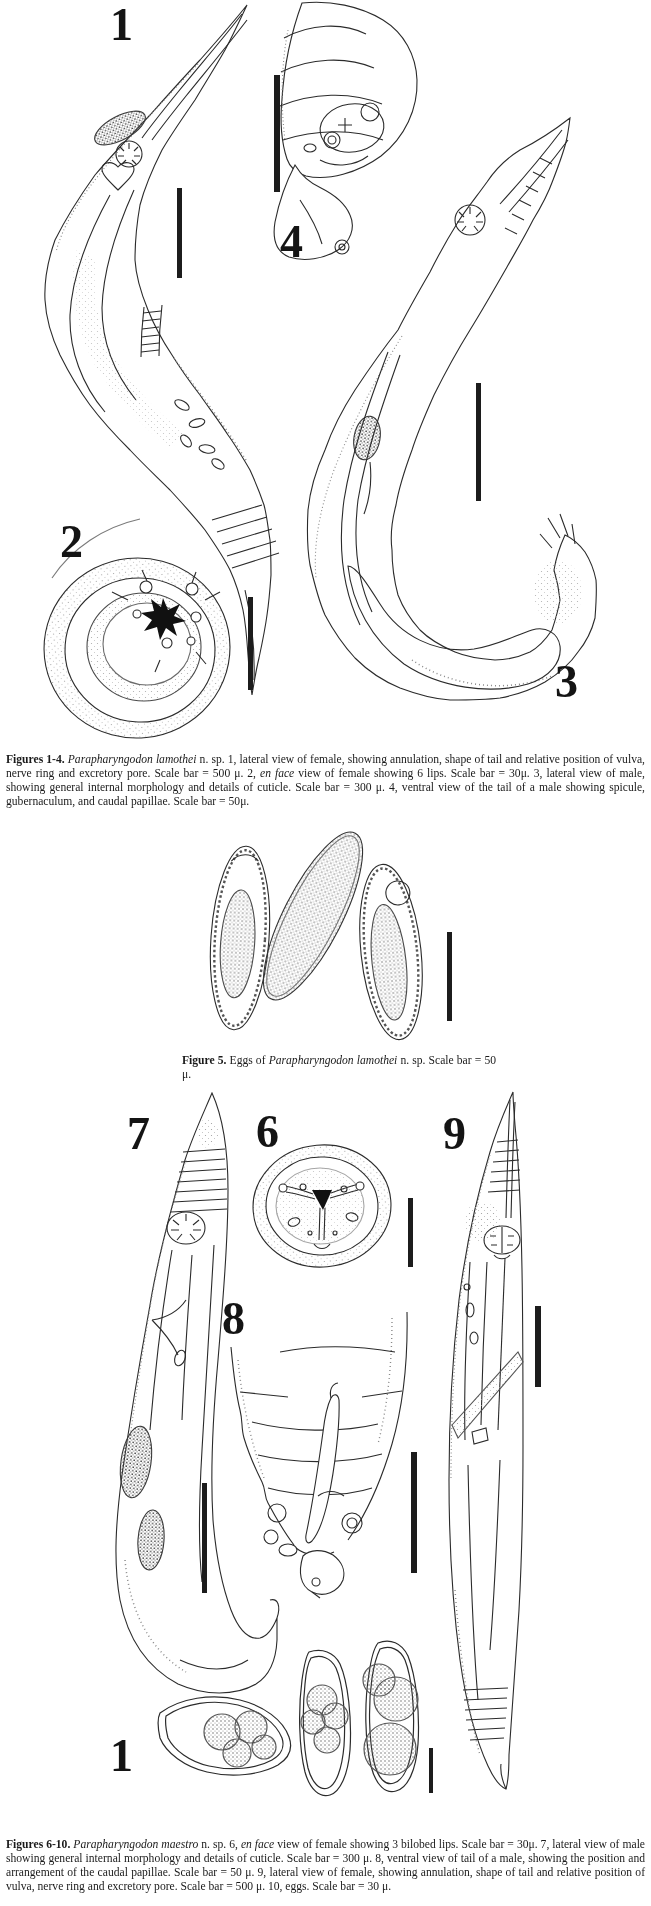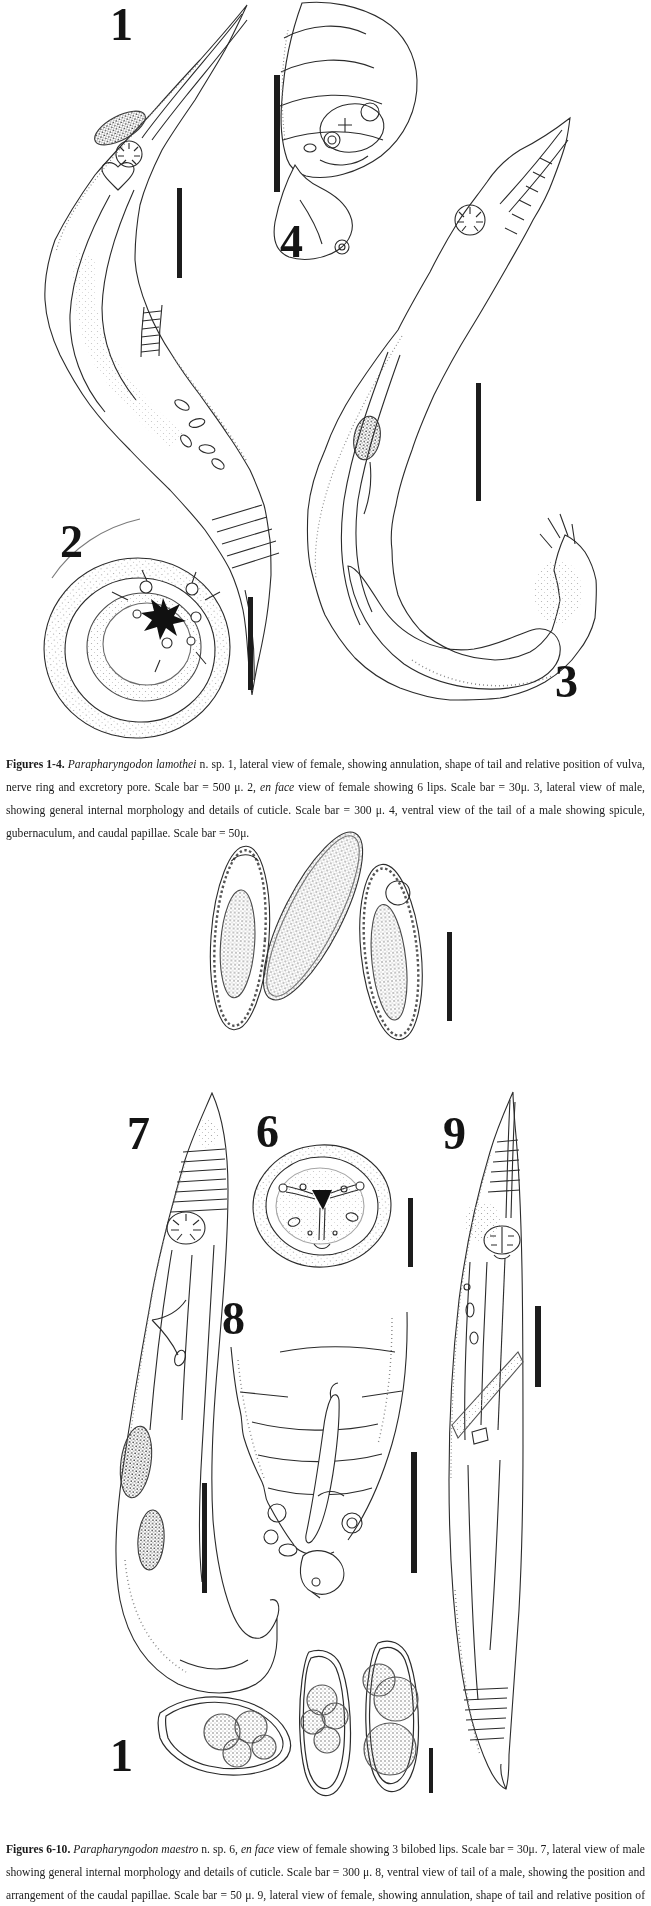--- a/index.html
+++ b/index.html
@@ -2,21 +2,21 @@
 <html><head>
 <meta charset="utf-8">
 <style>
   html,body{margin:0;padding:0;background:#888;}
   .page{position:relative;width:651px;height:1906px;background:#ffffff;overflow:hidden;
         font-family:"Liberation Serif",serif;}
   .art{position:absolute;left:0;top:0;}
   .fig-num{position:absolute;font-family:"Liberation Serif",serif;font-weight:700;
            font-size:46px;line-height:1;color:#141414;letter-spacing:-1px;}
   .scale-bar{position:absolute;background:#1c1c1c;}
-  .caption{position:absolute;margin:0;font-size:11.6px;line-height:23px;color:#1a1a1a;
+  .caption{position:absolute;margin:0;font-size:11.6px;line-height:14px;color:#1a1a1a;
            text-align:justify;}
   .seg-b{font-weight:700;}
   .seg-i{font-style:italic;}
   .seg-n{font-style:normal;}
 </style>
 </head>
 <body>
 
 <div class="page">
 
@@ -319,15 +319,16 @@
   <div class="scale-bar" style="left:476px;top:383px;width:5px;height:118px;"></div>
   <div class="scale-bar" style="left:248px;top:597px;width:5px;height:93px;"></div>
   <div class="scale-bar" style="left:447px;top:932px;width:5px;height:89px;"></div>
   <div class="scale-bar" style="left:408px;top:1198px;width:5px;height:69px;"></div>
   <div class="scale-bar" style="left:535px;top:1306px;width:6px;height:81px;"></div>
   <div class="scale-bar" style="left:202px;top:1483px;width:5px;height:110px;"></div>
   <div class="scale-bar" style="left:411px;top:1452px;width:6px;height:121px;"></div>
   <div class="scale-bar" style="left:429px;top:1748px;width:4px;height:45px;"></div>
 
   <p class="caption" style="left:6px;top:753px;width:639px;"><span class="seg-b">Figures 1-4. </span><span class="seg-i">Parapharyngodon lamothei</span><span class="seg-n"> n. sp. 1, lateral view of female, showing annulation, shape of tail and relative position of vulva, nerve ring and excretory pore. Scale bar = 500 μ. 2, </span><span class="seg-i">en face</span><span class="seg-n"> view of female showing 6 lips. Scale bar = 30μ. 3, lateral view of male, showing general internal morphology and details of cuticle.  Scale bar = 300 μ. 4, ventral view of the tail of a male showing spicule, gubernaculum, and caudal papillae. Scale bar = 50μ.</span></p>
+  <p class="caption" style="left:182px;top:1054px;width:314px;"><span class="seg-b">Figure 5. </span><span class="seg-n">Eggs of </span><span class="seg-i">Parapharyngodon lamothei</span><span class="seg-n"> n. sp. Scale bar = 50 μ.</span></p>
   <p class="caption" style="left:6px;top:1838px;width:639px;"><span class="seg-b">Figures 6-10. </span><span class="seg-i">Parapharyngodon maestro</span><span class="seg-n"> n. sp. 6, </span><span class="seg-i">en face</span><span class="seg-n"> view of female showing 3 bilobed lips. Scale bar = 30μ. 7, lateral view of male showing general internal morphology and details of cuticle.  Scale bar = 300 μ. 8, ventral view of tail of a male, showing the position and arrangement of the caudal papillae. Scale bar = 50 μ. 9, lateral view of female, showing annulation, shape of tail and relative position of vulva, nerve ring and excretory pore. Scale bar = 500 μ. 10, eggs. Scale bar = 30 μ.</span></p>
 
 </div>
 
 </body></html>

